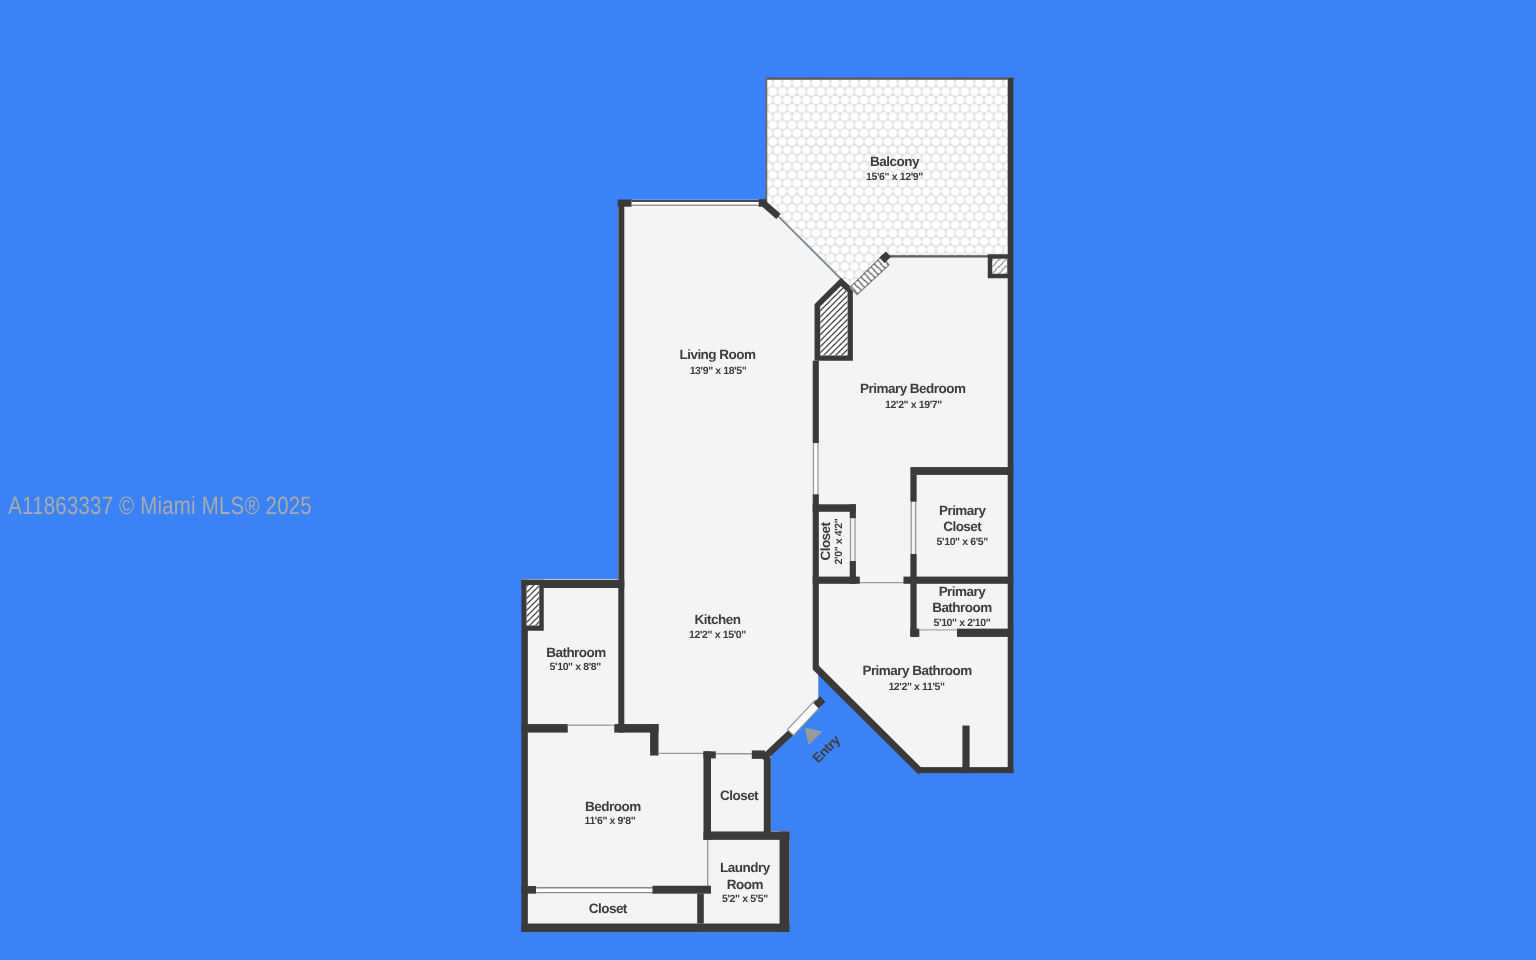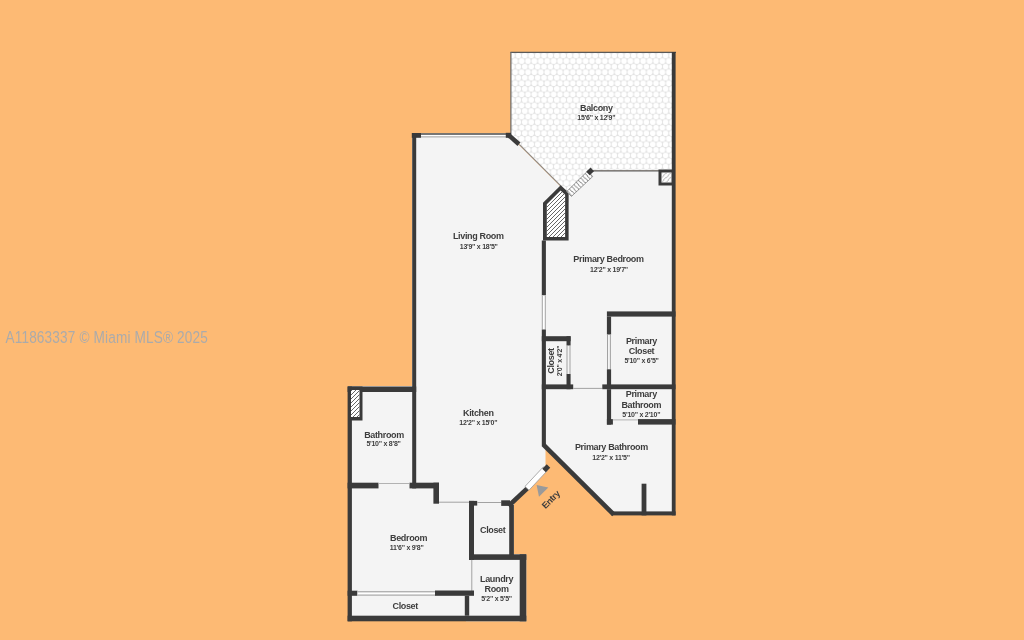--- a/index.html
+++ b/index.html
@@ -1,16 +1,16 @@
 <!DOCTYPE html>
 <html><head>
 <meta charset="utf-8">
 <style>
 html,body{margin:0;padding:0;background:#fdfdfd;}
-#page{position:relative;width:1024px;height:640px;background:#fdba74;overflow:hidden;}
+#page{position:relative;width:1024px;height:640px;background:#3b82f6;overflow:hidden;}
 text{font-family:"Liberation Sans",sans-serif;font-weight:bold;fill:#3d3d3d;}
 .nm{font-size:9px;letter-spacing:-0.35px;}
 .dm{font-size:7px;letter-spacing:-0.25px;}
 .wm{font-weight:normal;font-size:16.8px;fill:#ababab;letter-spacing:0.2px;}
 </style>
 </head>
 <body>
 <div id="page">
 <svg width="1024" height="640" viewBox="0 0 1024 640" xmlns="http://www.w3.org/2000/svg">
 <defs>

